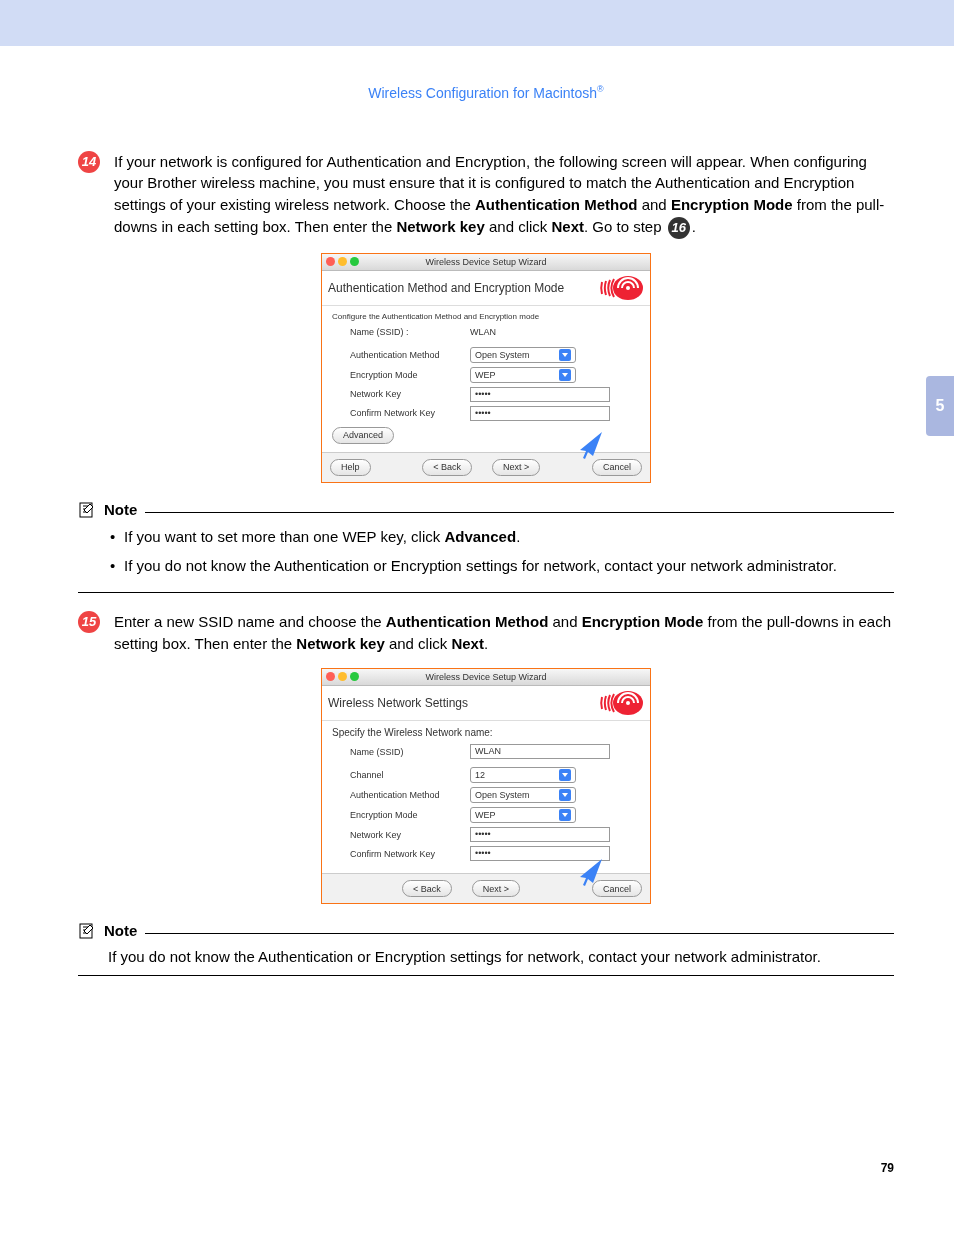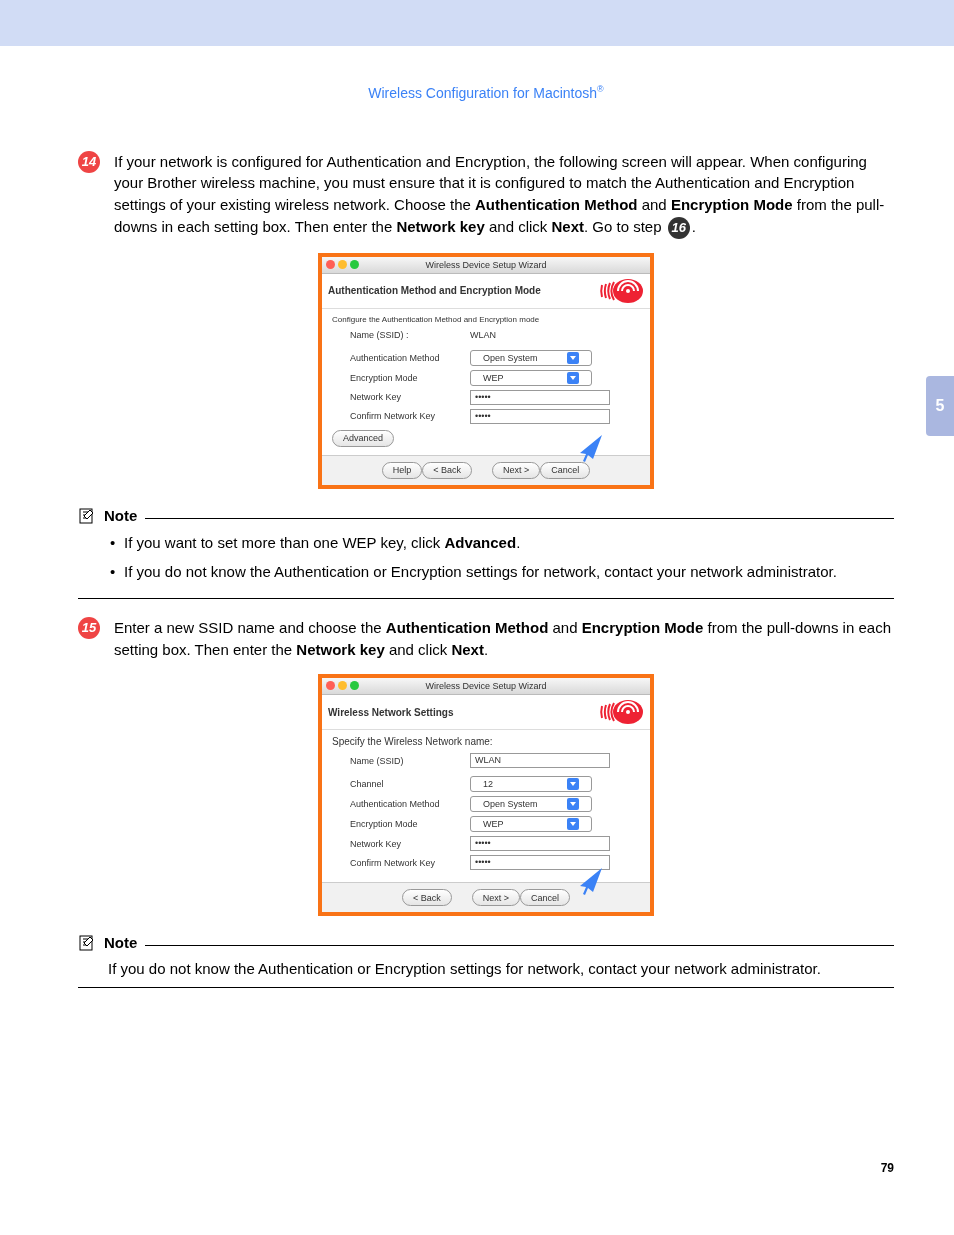--- a/index.html
+++ b/index.html
@@ -8,38 +8,38 @@
 .content{padding:38px 60px 0 78px}
 .header-right{text-align:center;color:#3b82f6;font-size:14px;margin-bottom:50px}
 .sup{font-size:9px;vertical-align:super}
 .step{display:flex;gap:14px;margin-bottom:14px}
 .step-num{flex:none;width:22px;height:22px;border-radius:11px;background:#ef4444;color:#fff;font-weight:bold;font-size:13px;display:flex;align-items:center;justify-content:center;font-style:italic}
 .step-num.dark{background:#333}
 .step-num.inline{display:inline-flex;vertical-align:middle;margin:0 2px}
 .step-body{flex:1;line-height:1.45}
 .step-body b{font-weight:bold}
 .shot-wrap{display:flex;justify-content:center;margin:10px 0 18px}
-.shot{width:328px;border:4px solid #f97316;background:#d946ef;font-size:9px;color:#333;position:relative}
+.shot{width:328px;border:1px solid #f97316;background:#d946ef;font-size:9px;color:#333;position:relative}
 .tbar{height:16px;background:linear-gradient(#f7f7f7,#d9d9d9);border-bottom:1px solid #bbb;text-align:center;font-size:9px;line-height:16px;position:relative}
 .tbar .dots{position:absolute;left:4px;top:3px;display:flex;gap:3px}
 .dot{width:9px;height:9px;border-radius:50%}
 .dot.r{background:#ff5f56}.dot.y{background:#ffbd2e}.dot.g{background:#27c93f}
 .hdr{display:flex;justify-content:space-between;align-items:center;padding:4px 6px;background:#fff}
-.hdr .tt{font-weight:bold;font-size:10px}
+.hdr .tt{font-weight:normal;font-size:12px}
 .wifi{width:56px;height:26px}
 .sec{background:#fff;padding:6px 10px 8px;border-top:1px solid #ddd}
 .row{display:flex;align-items:center;margin:4px 0}
 .row .lbl{width:120px;padding-left:18px;font-size:9px}
 .row .val{font-size:9px}
-.sel{display:inline-flex;align-items:center;justify-content:space-between;border:1px solid #999;border-radius:3px;height:14px;width:96px;padding:0 12px;font-size:9px;background:#fff}
+.sel{display:inline-flex;align-items:center;justify-content:space-between;border:1px solid #999;border-radius:3px;height:14px;width:96px;padding:0 4px;font-size:9px;background:#fff}
 .sel-ar{width:12px;height:12px;background:#3b82f6;border-radius:2px;position:relative;margin-left:4px}
 .sel-ar:after{content:"";position:absolute;left:3px;top:4px;border-left:3px solid transparent;border-right:3px solid transparent;border-top:4px solid #fff}
 .inp{border:1px solid #999;background:#fff;height:13px;width:130px;padding:0 4px;font-size:9px;line-height:13px}
 .btn{border:1px solid #999;background:linear-gradient(#fff,#e5e5e5);border-radius:10px;height:15px;padding:0 10px;font-size:9px;display:inline-flex;align-items:center}
-.btns{display:flex;justify-content:center;align-items:center;padding:6px 8px;background:#f1f1f1;border-top:1px solid #ccc}
+.btns{display:flex;justify-content:space-between;align-items:center;padding:6px 8px;background:#f1f1f1;border-top:1px solid #ccc}
 .btns .mid{display:flex;gap:20px}
 .arrow{position:absolute;width:30px;height:30px}
 .arrow svg{width:30px;height:30px}
 .note-hdr{display:flex;align-items:center;gap:8px;margin-top:14px}
 .note-icn{width:18px;height:18px}
 .note-title{font-weight:bold}
 .note-line{flex:1;height:1px;background:#000;margin-top:6px}
 .note-wrap{display:flex;align-items:flex-start;gap:8px;margin-bottom:4px}
 .note-rest{flex:1}
 ul.note{margin:6px 0 4px 6px;padding:0;list-style:none}

